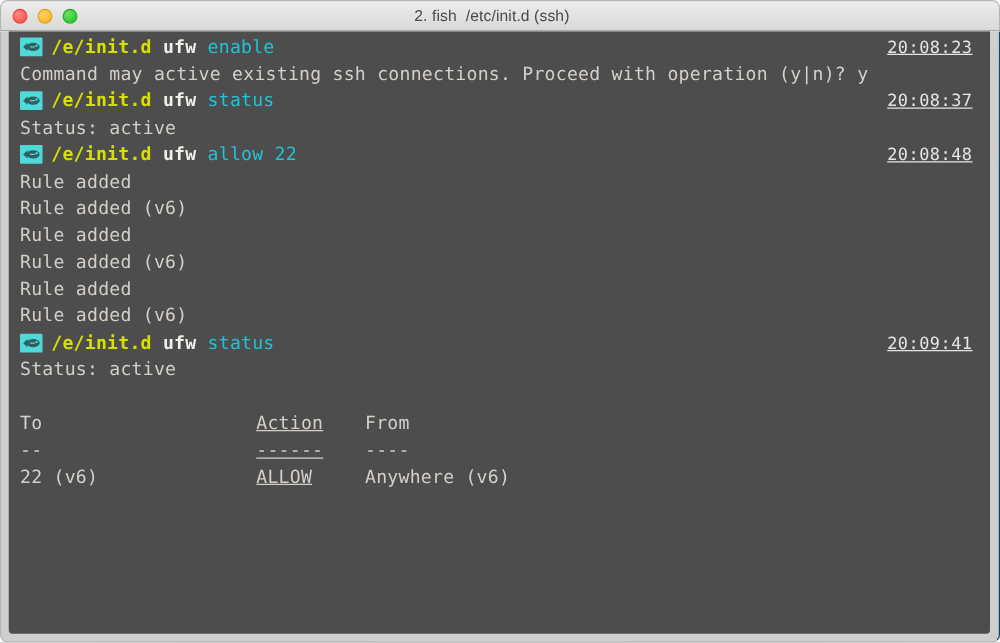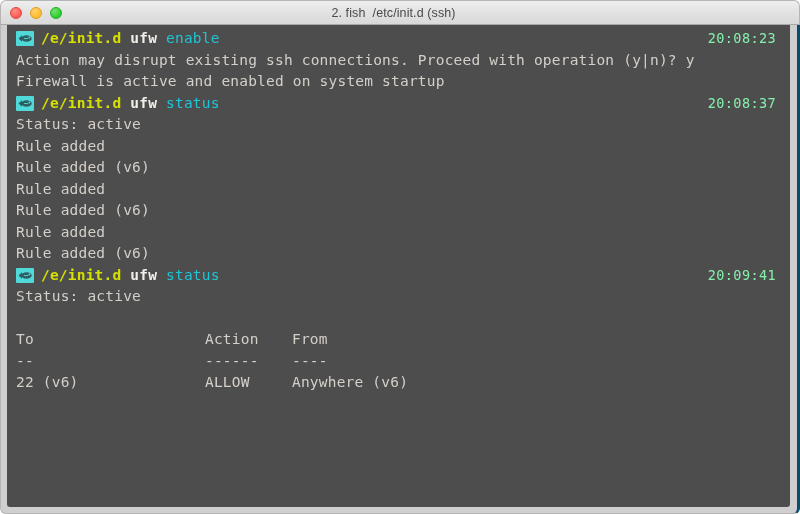--- a/index.html
+++ b/index.html
@@ -59,21 +59,21 @@
     pointer-events: none;
     white-space: pre;
   }
 
   
   .term-wrap {
     position: relative;
     height: 489px;
     background: #cfcfcf;
     border-left: 1px solid #b6b6b6;
-    border-right: 3px solid #0c4a6e;
+    border-right: 1px solid #0c4a6e;
     border-bottom: 1px solid #b6b6b6;
     border-bottom-left-radius: 6px;
     border-bottom-right-radius: 6px;
     box-sizing: border-box;
     padding: 0 7px 6px 6px;
     overflow: hidden;
   }
 
   .term {
     position: relative;
@@ -115,27 +115,28 @@
   .badge svg { position: absolute; left: 1px; top: 1px; }
 
   .cwd    { color: #d6e000; font-weight: bold; }
   .cmd    { color: #f2efe9; font-weight: bold; }
   .arg    { color: #1fc5d6; }
   .out    { color: #d4cfc9; }
   .ts {
     position: absolute;
     right: 14px;
     top: 0;
-    color: #86efac;
+    color: #e5e5e5;
     font-size: 13.5px;
     letter-spacing: 0.4px;
+    text-decoration: underline;
   }
 
   .tbl-a { display: inline-block; width: 189px; }
-  .tbl-b { display: inline-block; width:  87px; }
+  .tbl-b { display: inline-block; width:  87px; text-decoration: underline; }
 
   .shadow {
     position: absolute;
     left: 10px; right: 10px; bottom: -3px;
     height: 8px;
     background: rgba(0,0,0,0.18);
     filter: blur(4px);
     border-radius: 50%;
     z-index: -1;
   }
@@ -155,29 +156,34 @@
   </div>
 
   <div class="term-wrap">
     <div class="term" id="term">
         <div class="line"><span class="badge"><svg width="16" height="13" viewBox="0 0 16 13">
               <path d="M1.5 6.5 L5 3.2 L5 9.8 Z" fill="#2f5f62"></path>
               <ellipse cx="9.5" cy="6.5" rx="5.2" ry="3.3" fill="#2f5f62"></ellipse>
               <circle cx="12.3" cy="5.5" r="0.95" fill="#4fd9d9"></circle>
               <path d="M7 6.5 h4" stroke="#4fd9d9" stroke-width="0.9"></path>
             </svg></span><span class="cwd">/e/init.d</span> <span class="cmd">ufw</span> <span class="arg">enable</span><span class="ts">20:08:23</span></div>
-        <div class="line"><span class="out">Action may disrupt existing ssh connections. Proceed with operation (y|n)? y</span></div>
-        <div class="line"><span class="out">Firewall is active and enabled on system startup</span></div>
+        <div class="line"><span class="out">Command may active existing ssh connections. Proceed with operation (y|n)? y</span></div>
         <div class="line"><span class="badge"><svg width="16" height="13" viewBox="0 0 16 13">
               <path d="M1.5 6.5 L5 3.2 L5 9.8 Z" fill="#2f5f62"></path>
               <ellipse cx="9.5" cy="6.5" rx="5.2" ry="3.3" fill="#2f5f62"></ellipse>
               <circle cx="12.3" cy="5.5" r="0.95" fill="#4fd9d9"></circle>
               <path d="M7 6.5 h4" stroke="#4fd9d9" stroke-width="0.9"></path>
             </svg></span><span class="cwd">/e/init.d</span> <span class="cmd">ufw</span> <span class="arg">status</span><span class="ts">20:08:37</span></div>
         <div class="line"><span class="out">Status: active</span></div>
+        <div class="line"><span class="badge"><svg width="16" height="13" viewBox="0 0 16 13">
+              <path d="M1.5 6.5 L5 3.2 L5 9.8 Z" fill="#2f5f62"></path>
+              <ellipse cx="9.5" cy="6.5" rx="5.2" ry="3.3" fill="#2f5f62"></ellipse>
+              <circle cx="12.3" cy="5.5" r="0.95" fill="#4fd9d9"></circle>
+              <path d="M7 6.5 h4" stroke="#4fd9d9" stroke-width="0.9"></path>
+            </svg></span><span class="cwd">/e/init.d</span> <span class="cmd">ufw</span> <span class="arg">allow 22</span><span class="ts">20:08:48</span></div>
         <div class="line"><span class="out">Rule added</span></div>
         <div class="line"><span class="out">Rule added (v6)</span></div>
         <div class="line"><span class="out">Rule added</span></div>
         <div class="line"><span class="out">Rule added (v6)</span></div>
         <div class="line"><span class="out">Rule added</span></div>
         <div class="line"><span class="out">Rule added (v6)</span></div>
         <div class="line"><span class="badge"><svg width="16" height="13" viewBox="0 0 16 13">
               <path d="M1.5 6.5 L5 3.2 L5 9.8 Z" fill="#2f5f62"></path>
               <ellipse cx="9.5" cy="6.5" rx="5.2" ry="3.3" fill="#2f5f62"></ellipse>
               <circle cx="12.3" cy="5.5" r="0.95" fill="#4fd9d9"></circle>

